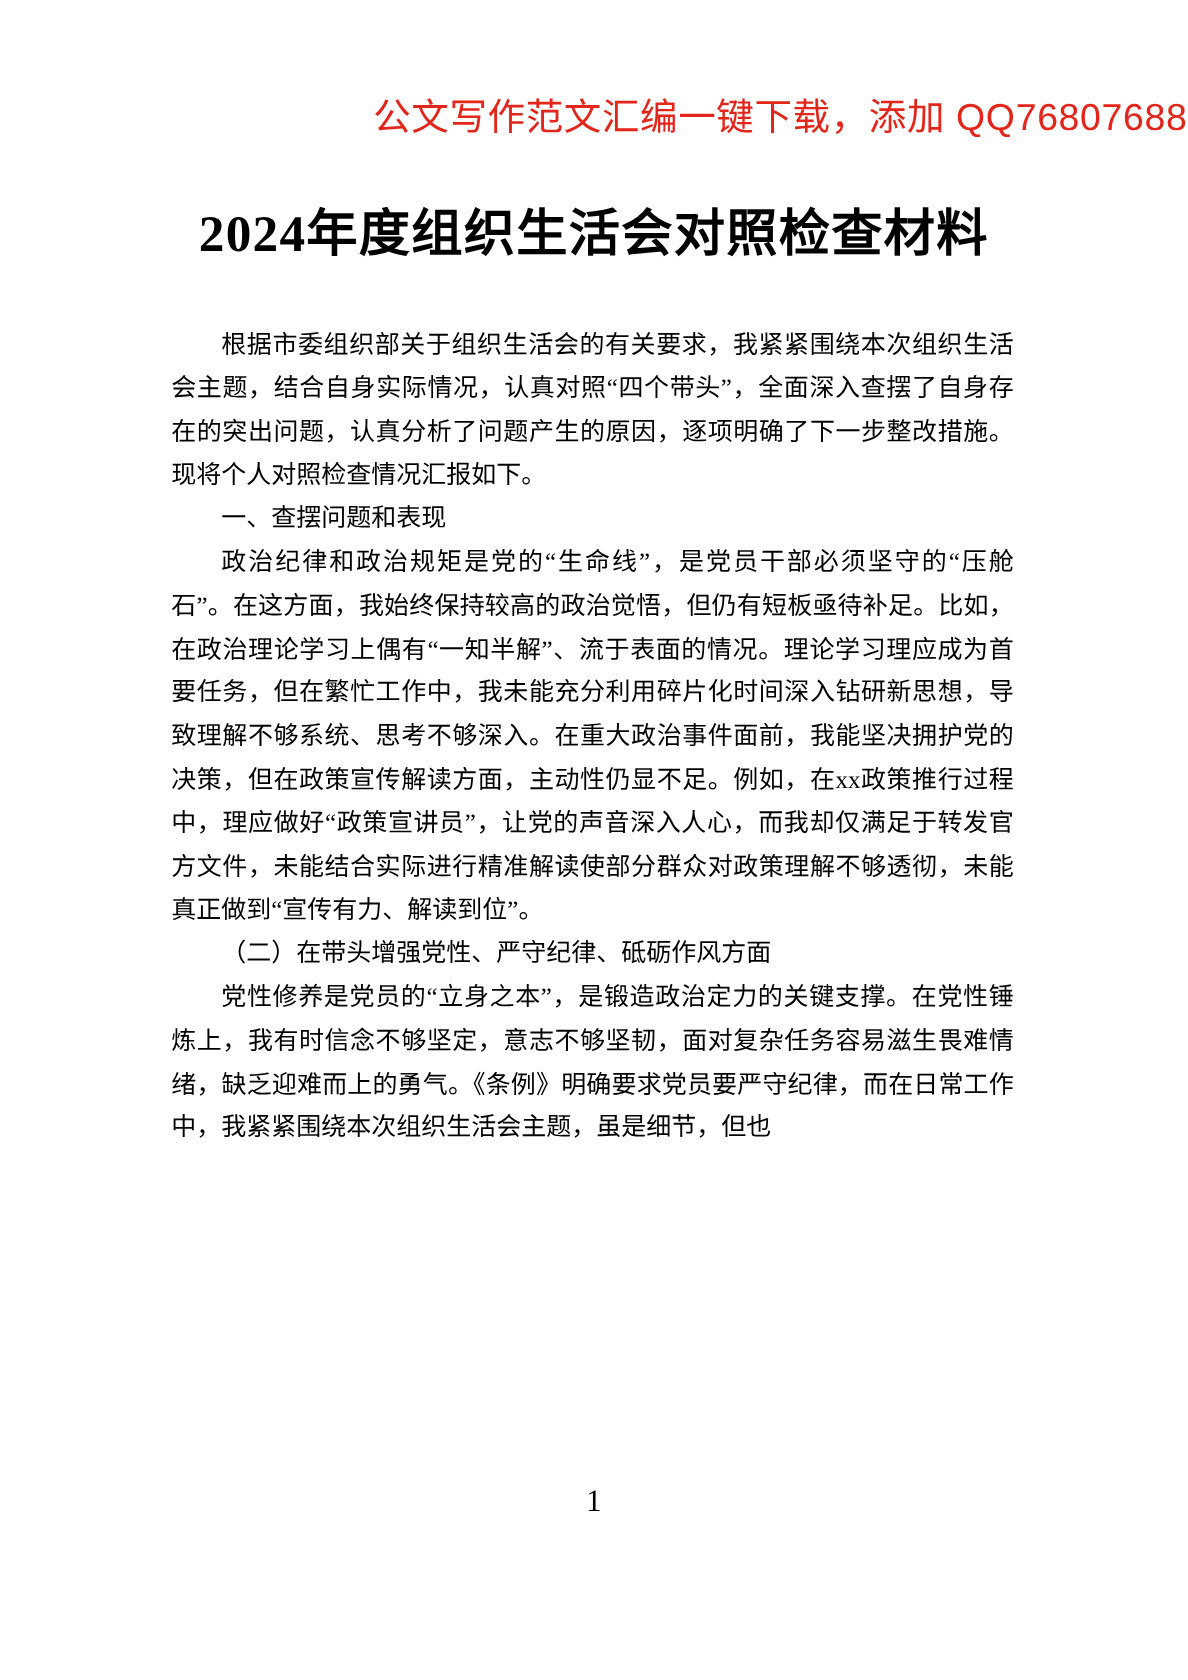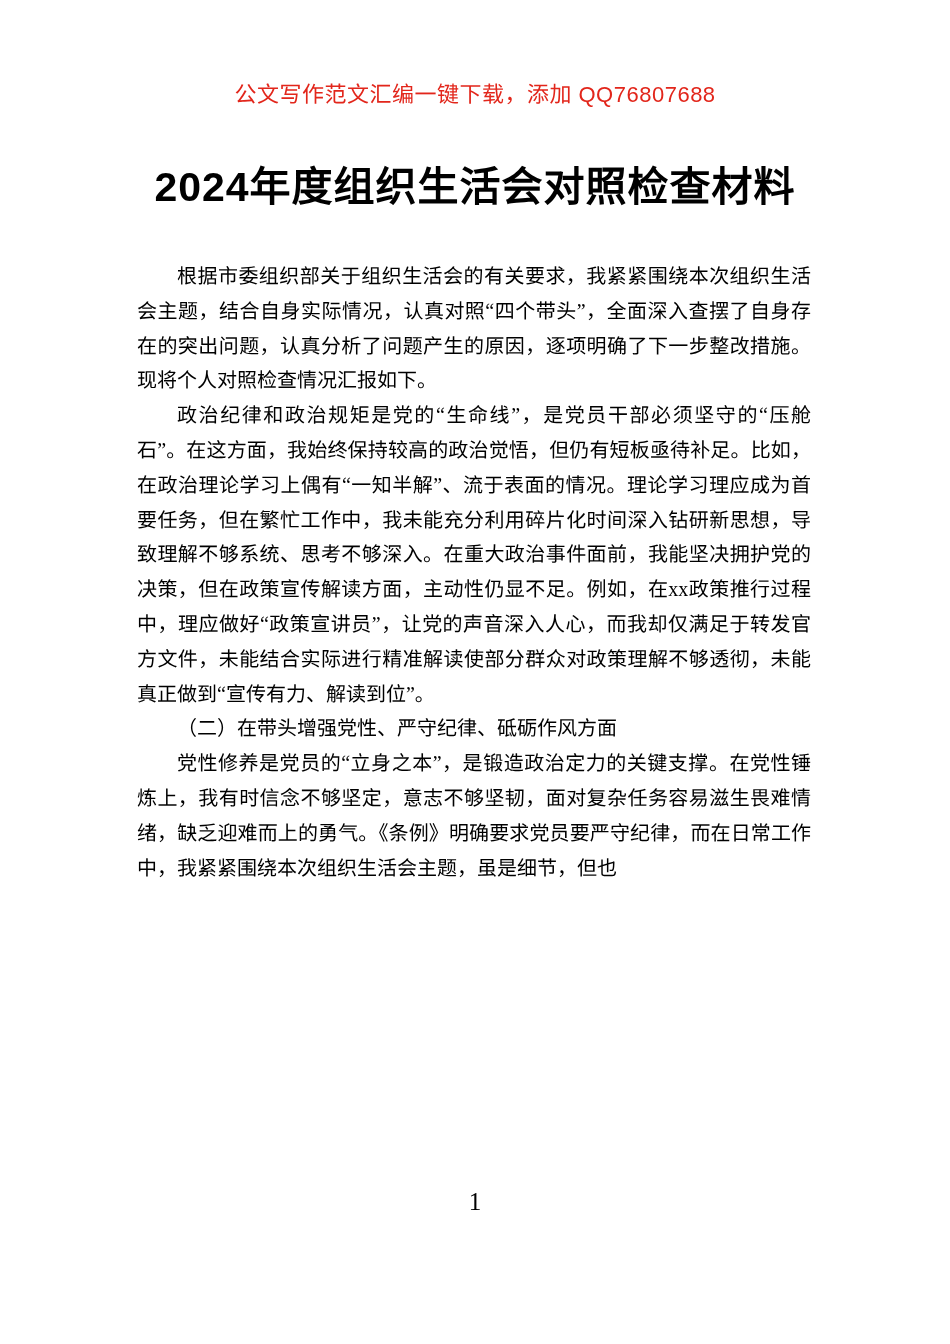--- a/index.html
+++ b/index.html
@@ -13,36 +13,36 @@
     height: 1344px;
     margin: 0 auto;
     background: #ffffff;
     overflow: hidden;
   }
   .header-notice {
     position: absolute;
     top: 82px;
     left: 0;
     width: 100%;
-    text-align: center;
+    text-align: right;
     font-family: "Liberation Sans", sans-serif;
-    font-size: 22px;
+    font-size: 30px;
     line-height: 26px;
     font-weight: 400;
     color: #e2261b;
     letter-spacing: 0.5px;
   }
   .doc-title {
     position: absolute;
     top: 158px;
     left: 0;
     width: 100%;
     margin: 0;
     text-align: center;
-    font-family: Liberation Sans, sans-serif;
+    font-family: Liberation Serif, serif;
     font-size: 41px;
     line-height: 58px;
     font-weight: 700;
     color: #000000;
     letter-spacing: 1px;
   }
   .content {
     position: absolute;
     top: 259px;
     left: 137px;
@@ -74,20 +74,21 @@
 <body>
 
 <div class="page">
 
   <div class="header-notice">公文写作范文汇编一键下载，添加 QQ76807688</div>
 
   <h1 class="doc-title">2024年度组织生活会对照检查材料</h1>
 
   <div class="content">
     <p>根据市委组织部关于组织生活会的有关要求，我紧紧围绕本次组织生活会主题，结合自身实际情况，认真对照“四个带头”，全面深入查摆了自身存在的突出问题，认真分析了问题产生的原因，逐项明确了下一步整改措施。现将个人对照检查情况汇报如下。</p>
+    <p>一、查摆问题和表现</p>
     <p>政治纪律和政治规矩是党的“生命线”，是党员干部必须坚守的“压舱石”。在这方面，我始终保持较高的政治觉悟，但仍有短板亟待补足。比如，在政治理论学习上偶有“一知半解”、流于表面的情况。理论学习理应成为首要任务，但在繁忙工作中，我未能充分利用碎片化时间深入钻研新思想，导致理解不够系统、思考不够深入。在重大政治事件面前，我能坚决拥护党的决策，但在政策宣传解读方面，主动性仍显不足。例如，在xx政策推行过程中，理应做好“政策宣讲员”，让党的声音深入人心，而我却仅满足于转发官方文件，未能结合实际进行精准解读使部分群众对政策理解不够透彻，未能真正做到“宣传有力、解读到位”。</p>
     <p>（二）在带头增强党性、严守纪律、砥砺作风方面</p>
     <p>党性修养是党员的“立身之本”，是锻造政治定力的关键支撑。在党性锤炼上，我有时信念不够坚定，意志不够坚韧，面对复杂任务容易滋生畏难情绪，缺乏迎难而上的勇气。《条例》明确要求党员要严守纪律，而在日常工作中，我紧紧围绕本次组织生活会主题，虽是细节，但也</p>
   </div>
 
   <div class="page-number">1</div>
 
 </div>
 
 </body></html>

